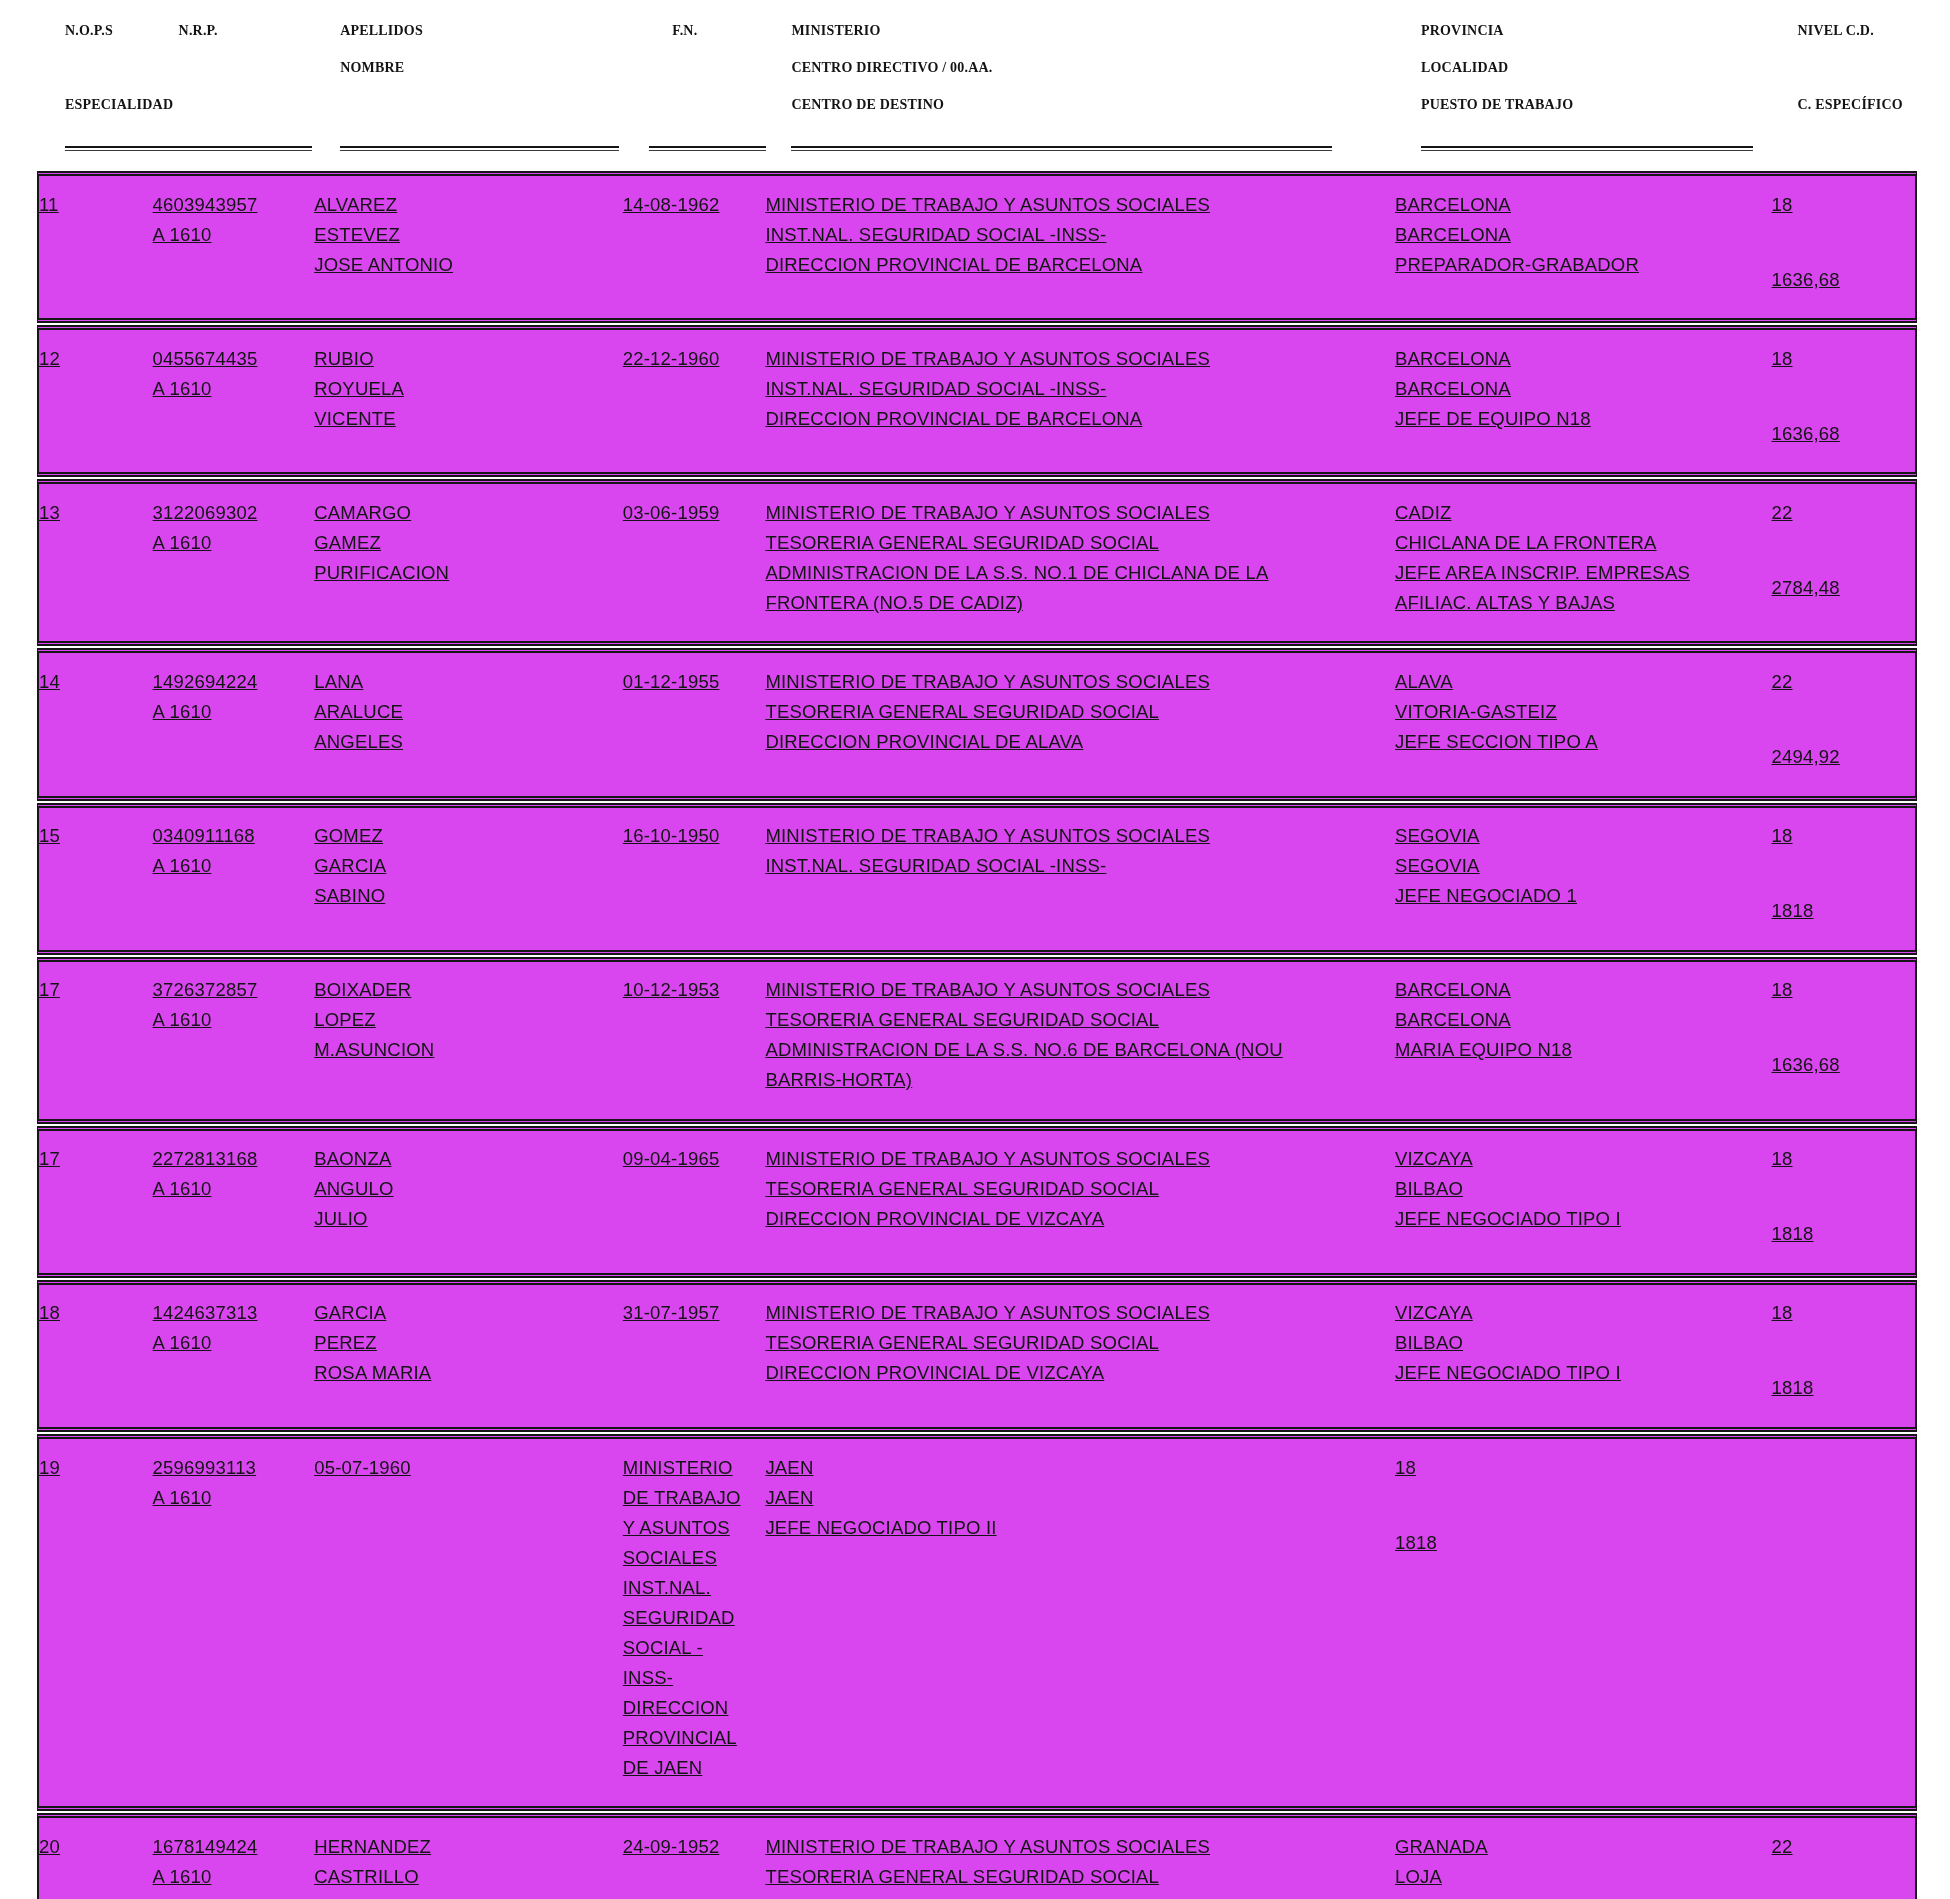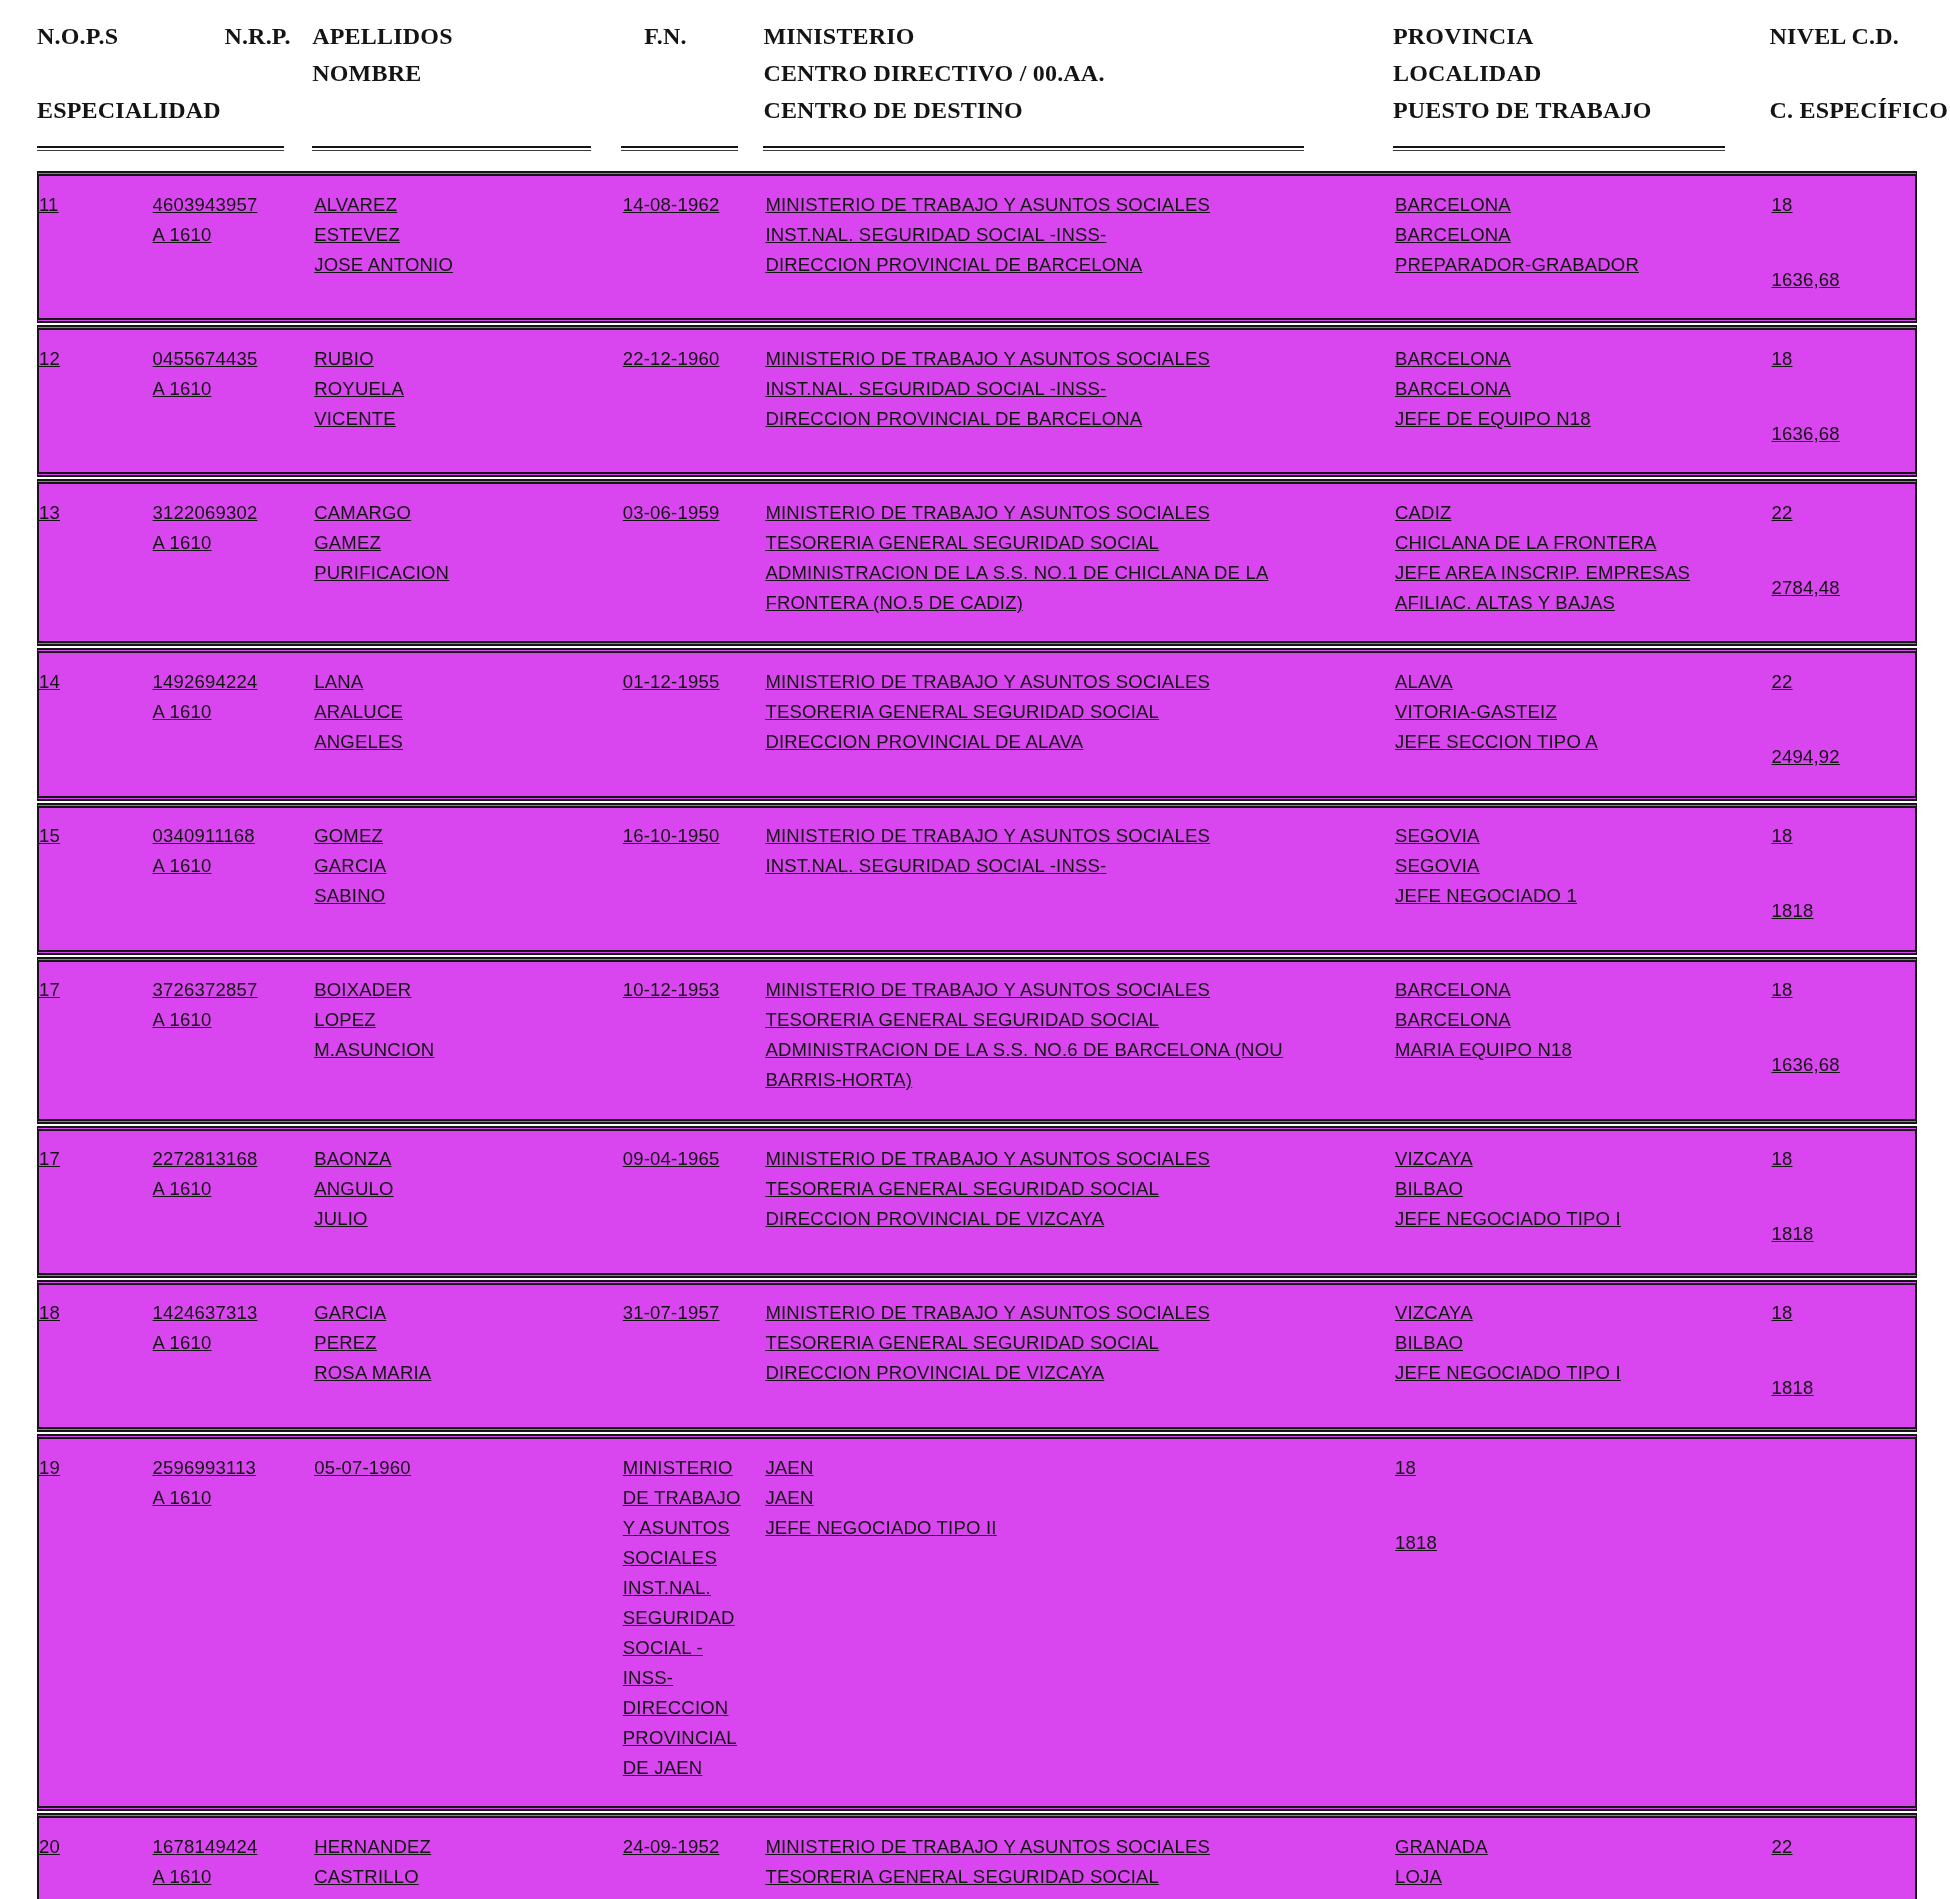--- a/index.html
+++ b/index.html
@@ -18,32 +18,33 @@
     display: grid;
     grid-template-columns: 98px 146px 293px 127px 614px 361px 1fr;
     column-gap: 15.6px;
   }
 
   
   .header {
     grid-template-rows: 37px 37px 37px 29px;
     font-family: "Liberation Serif", serif;
     font-weight: bold;
-    font-size: 24px;
+    font-size: 14px;
     letter-spacing: 0.2px;
     margin-bottom: 7.8px;
+    margin-left: 28px;
   }
   .header .h { white-space: nowrap; }
   .gc1 { grid-column: 1; } .gc2 { grid-column: 2; } .gc3 { grid-column: 3; }
   .gc4 { grid-column: 4; } .gc5 { grid-column: 5; } .gc6 { grid-column: 6; }
   .gc7 { grid-column: 7; } .gc12 { grid-column: 1 / 3; }
   .gr1 { grid-row: 1; } .gr2 { grid-row: 2; } .gr3 { grid-row: 3; }
   .t-right { }
   .pad-fn { padding-left: 23.4px; }
-  .nrp-h { text-align: right; padding-right: 5.9px; }
+  .nrp-h { padding-right: 5.9px; }
   .rule {
     grid-row: 4;
     align-self: center;
     height: 4.9px;
     border-top: 2px solid #161616;
     border-bottom: 1px solid #3a3a3a;
   }
   .rule.w88 { width: 88%; }
   .rule.w92 { width: 92%; }
   .rule.w95 { width: 95%; }

